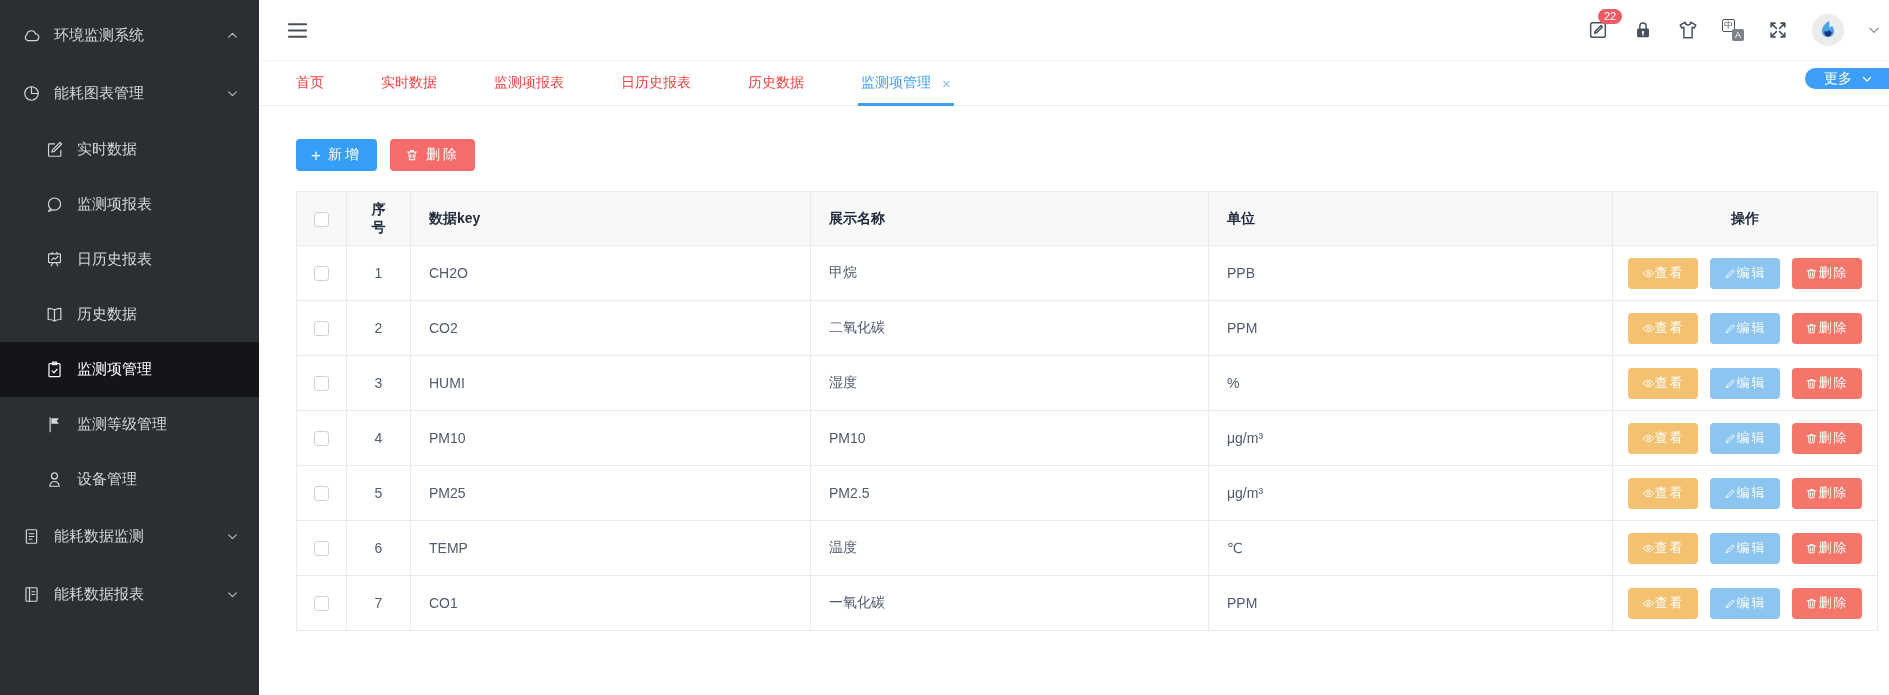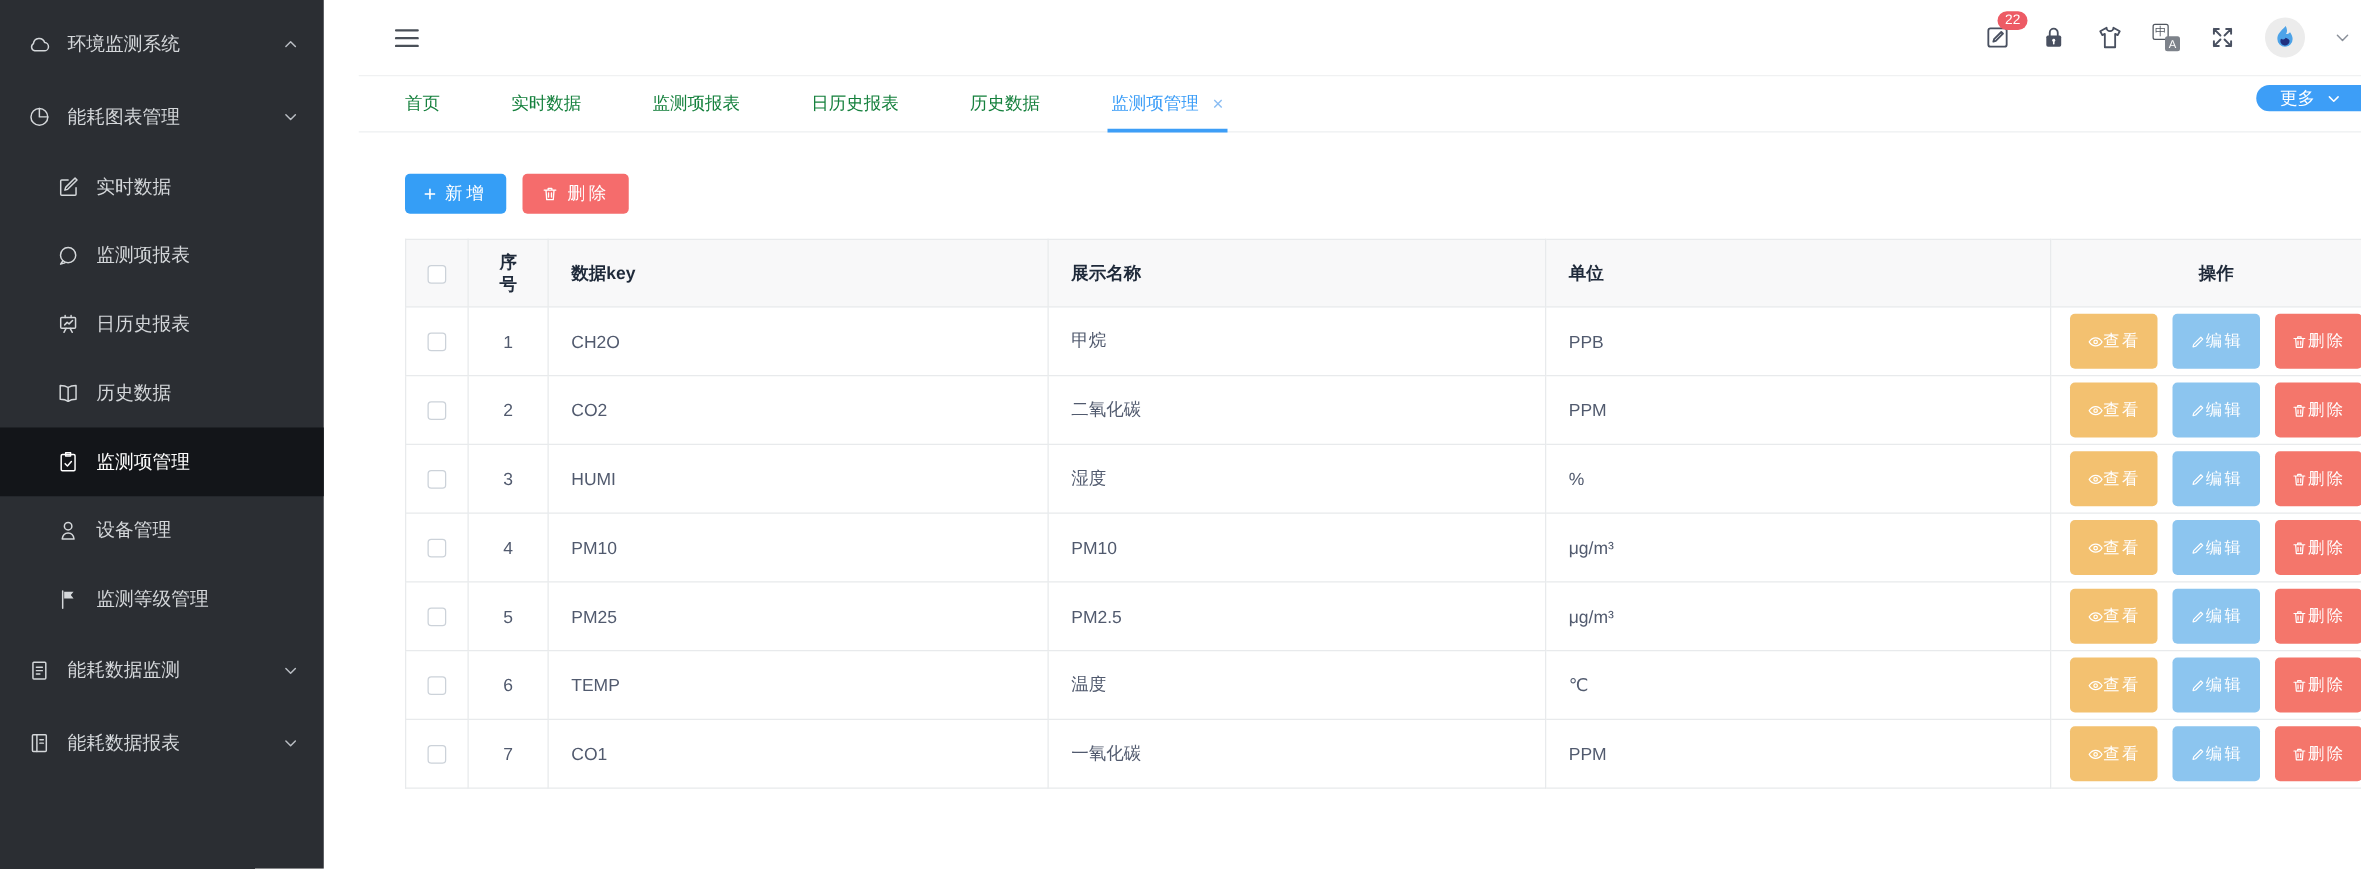--- a/index.html
+++ b/index.html
@@ -19,21 +19,21 @@
                padding:0 20px 0 22px; font-size:15px; cursor:pointer; white-space:nowrap; }
   .menu-item.group { height:58px; }
   .menu-item.sub { padding-left:45px; }
   .menu-item.active { background:#131519; color:#fff; }
   .mi-icon { display:inline-flex; width:19px; height:19px; flex:0 0 19px; }
   .mi-icon svg { width:19px; height:19px; }
   .mi-chevron { margin-left:auto; display:inline-flex; color:#b9bdc3; }
   .mi-chevron svg { width:13px; height:13px; }
 
   
-  .main { flex:1; display:flex; flex-direction:column; background:#fff; min-width:0;margin-left:28px; }
+  .main { flex:1; display:flex; flex-direction:column; background:#fff; min-width:0; }
 
   .topbar { height:61px; flex:0 0 61px; display:flex; align-items:center;
             padding:0 8px 0 27px; border-bottom:1px solid #f0f1f2; }
   .hamburger { display:inline-flex; color:#4a5058; cursor:pointer; }
   .hamburger svg { width:23px; height:23px; }
   .topbar-right { margin-left:auto; display:flex; align-items:center; gap:23px; color:#495060; }
   .tb-icon { position:relative; display:inline-flex; width:22px; height:22px; cursor:pointer; }
   .tb-icon svg { width:22px; height:22px; }
   .badge { position:absolute; top:-10px; left:11px; background:#ed5b65; color:#fff;
            font-size:11px; line-height:15px; padding:0 6px; border-radius:9px; }
@@ -44,21 +44,21 @@
              border-radius:2px; font-size:9px; display:flex; align-items:center; justify-content:center; color:#fff; }
   .avatar { width:32px; height:32px; border-radius:50%; background:#ececec; display:grid;
             place-items:center; cursor:pointer; overflow:hidden; }
   .tb-caret { display:inline-flex; color:#8a9099; cursor:pointer; }
   .tb-caret svg { width:14px; height:14px; }
 
   
   .tabbar { height:45px; flex:0 0 45px; position:relative; display:flex; align-items:stretch;
             padding-left:37px; border-bottom:1px solid #edeff1; }
   .tabs { display:flex; gap:57px; }
-  .tab { display:flex; align-items:center; font-size:14px; color:#15803d; cursor:pointer;
+  .tab { display:flex; align-items:center; font-size:14px; color:#ef4444; cursor:pointer;
          position:relative; white-space:nowrap; }
   .tab.active { color:#3d9ef7; }
   .tab.active::after { content:""; position:absolute; left:-3px; right:-3px; bottom:-1px;
                        height:3px; background:#3d9ef7; }
   .tab-close { margin-left:11px; color:#8abdf3; font-size:15px; line-height:1; cursor:pointer; }
   .more-btn { position:absolute; right:0; top:7px; height:21px; padding:0 16px 0 19px;
               background:#3d9ef7; color:#fff; border:none; border-radius:16px 0 0 16px;
               font-size:14px; display:flex; align-items:center; gap:9px; cursor:pointer; }
   .more-btn svg { width:12px; height:12px; }
 
@@ -75,21 +75,21 @@
 
   table.grid { width:1581px; border-collapse:collapse; table-layout:fixed; font-size:14px; color:#515a6e; }
   .grid th, .grid td { border:1px solid #e8eaec; padding:0 18px; }
   .grid th { background:#f8f8f9; height:54px; font-weight:700; color:#1f2a3a; text-align:left; }
   .grid td { height:55px; background:#fff; }
   .c-check { width:50px; text-align:center !important; padding:0 !important; }
   .c-no { width:64px; text-align:center !important; }
   .c-ops { width:265px; text-align:center !important; padding:0 !important; }
   .checkbox { display:inline-block; width:15px; height:15px; border:1px solid #ccd2d9;
               border-radius:3px; background:#fff; vertical-align:middle; cursor:pointer; }
-  .op { height:44px; width:70px; margin:0 4px; border:none; border-radius:4px; color:#fff;
+  .op { height:31px; width:70px; margin:0 4px; border:none; border-radius:4px; color:#fff;
         font-size:13px; display:inline-flex; align-items:center; justify-content:center; gap:0; cursor:pointer; }
   .op .lbl { letter-spacing:2px; }
   .op svg { width:13px; height:13px; flex:0 0 13px; }
   .op-view { background:#f3c170; }
   .op-edit { background:#8cc5ef; }
   .op-del  { background:#f4766b; }
 </style>
 </head>
 <body>
 
@@ -176,35 +176,35 @@
               <path d="M9.5 2.8h5V6h-5z"></path>
               <path d="M9 13.8l2.3 2.3 4-4.4"></path>
             </svg>
         </span>
         <span class="mi-label">监测项管理</span>
       </div>
 
       <div class="menu-item sub">
         <span class="mi-icon">
           <svg viewBox="0 0 24 24" fill="none" stroke="currentColor" stroke-width="1.5" stroke-linecap="round" stroke-linejoin="round">
+              <path d="M6.5 21V3.5"></path>
+              <path fill="currentColor" stroke="none" d="M8 4.2h9.5l-2.8 3.4 2.8 3.4H8z"></path>
+            </svg>
+        </span>
+        <span class="mi-label">监测等级管理</span>
+      </div>
+
+      <div class="menu-item sub">
+        <span class="mi-icon">
+          <svg viewBox="0 0 24 24" fill="none" stroke="currentColor" stroke-width="1.5" stroke-linecap="round" stroke-linejoin="round">
               <circle cx="12" cy="7.5" r="3.8"></circle>
               <path d="M6 20.5c.6-4 3-6 6-6s5.4 2 6 6z"></path>
             </svg>
         </span>
         <span class="mi-label">设备管理</span>
-      </div>
-
-      <div class="menu-item sub">
-        <span class="mi-icon">
-          <svg viewBox="0 0 24 24" fill="none" stroke="currentColor" stroke-width="1.5" stroke-linecap="round" stroke-linejoin="round">
-              <path d="M6.5 21V3.5"></path>
-              <path fill="currentColor" stroke="none" d="M8 4.2h9.5l-2.8 3.4 2.8 3.4H8z"></path>
-            </svg>
-        </span>
-        <span class="mi-label">监测等级管理</span>
       </div>
 
       <div class="menu-item group">
         <span class="mi-icon">
           <svg viewBox="0 0 24 24" fill="none" stroke="currentColor" stroke-width="1.5" stroke-linecap="round" stroke-linejoin="round">
               <rect x="5.5" y="3.5" width="13" height="17" rx="1"></rect>
               <path d="M9 8.5h6M9 12h6M9 15.5h3.5"></path>
             </svg>
         </span>
         <span class="mi-label">能耗数据监测</span>

